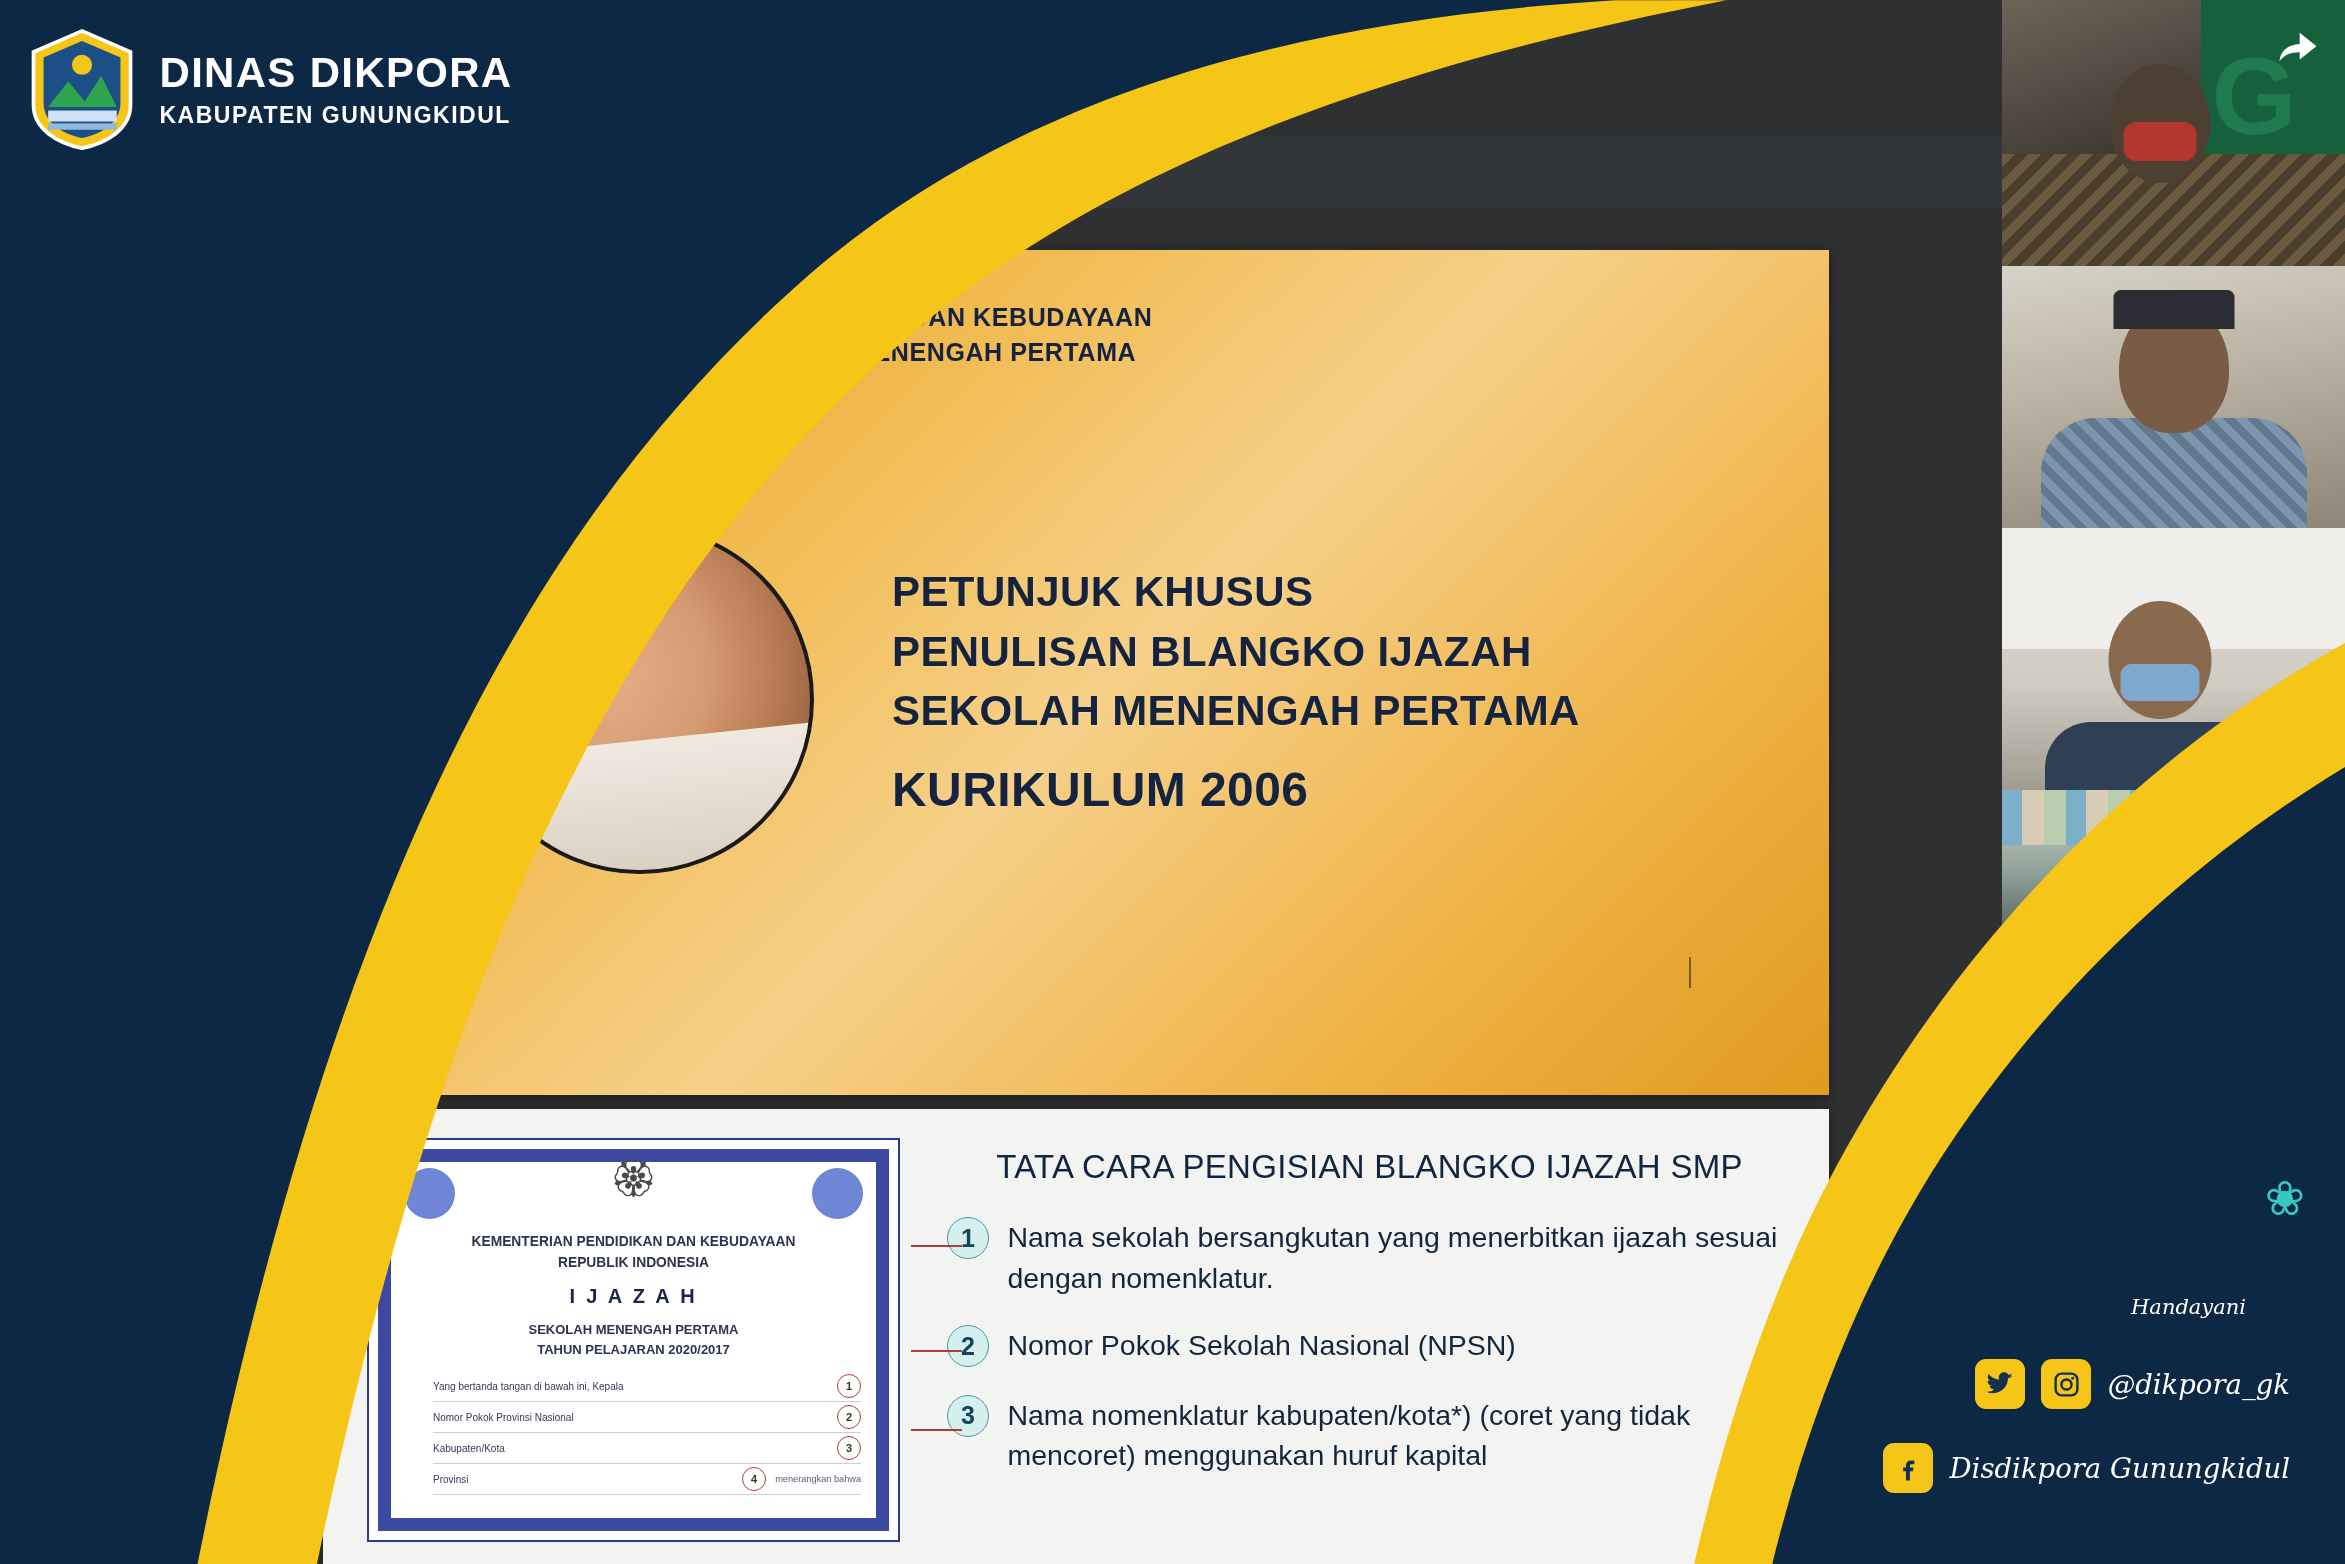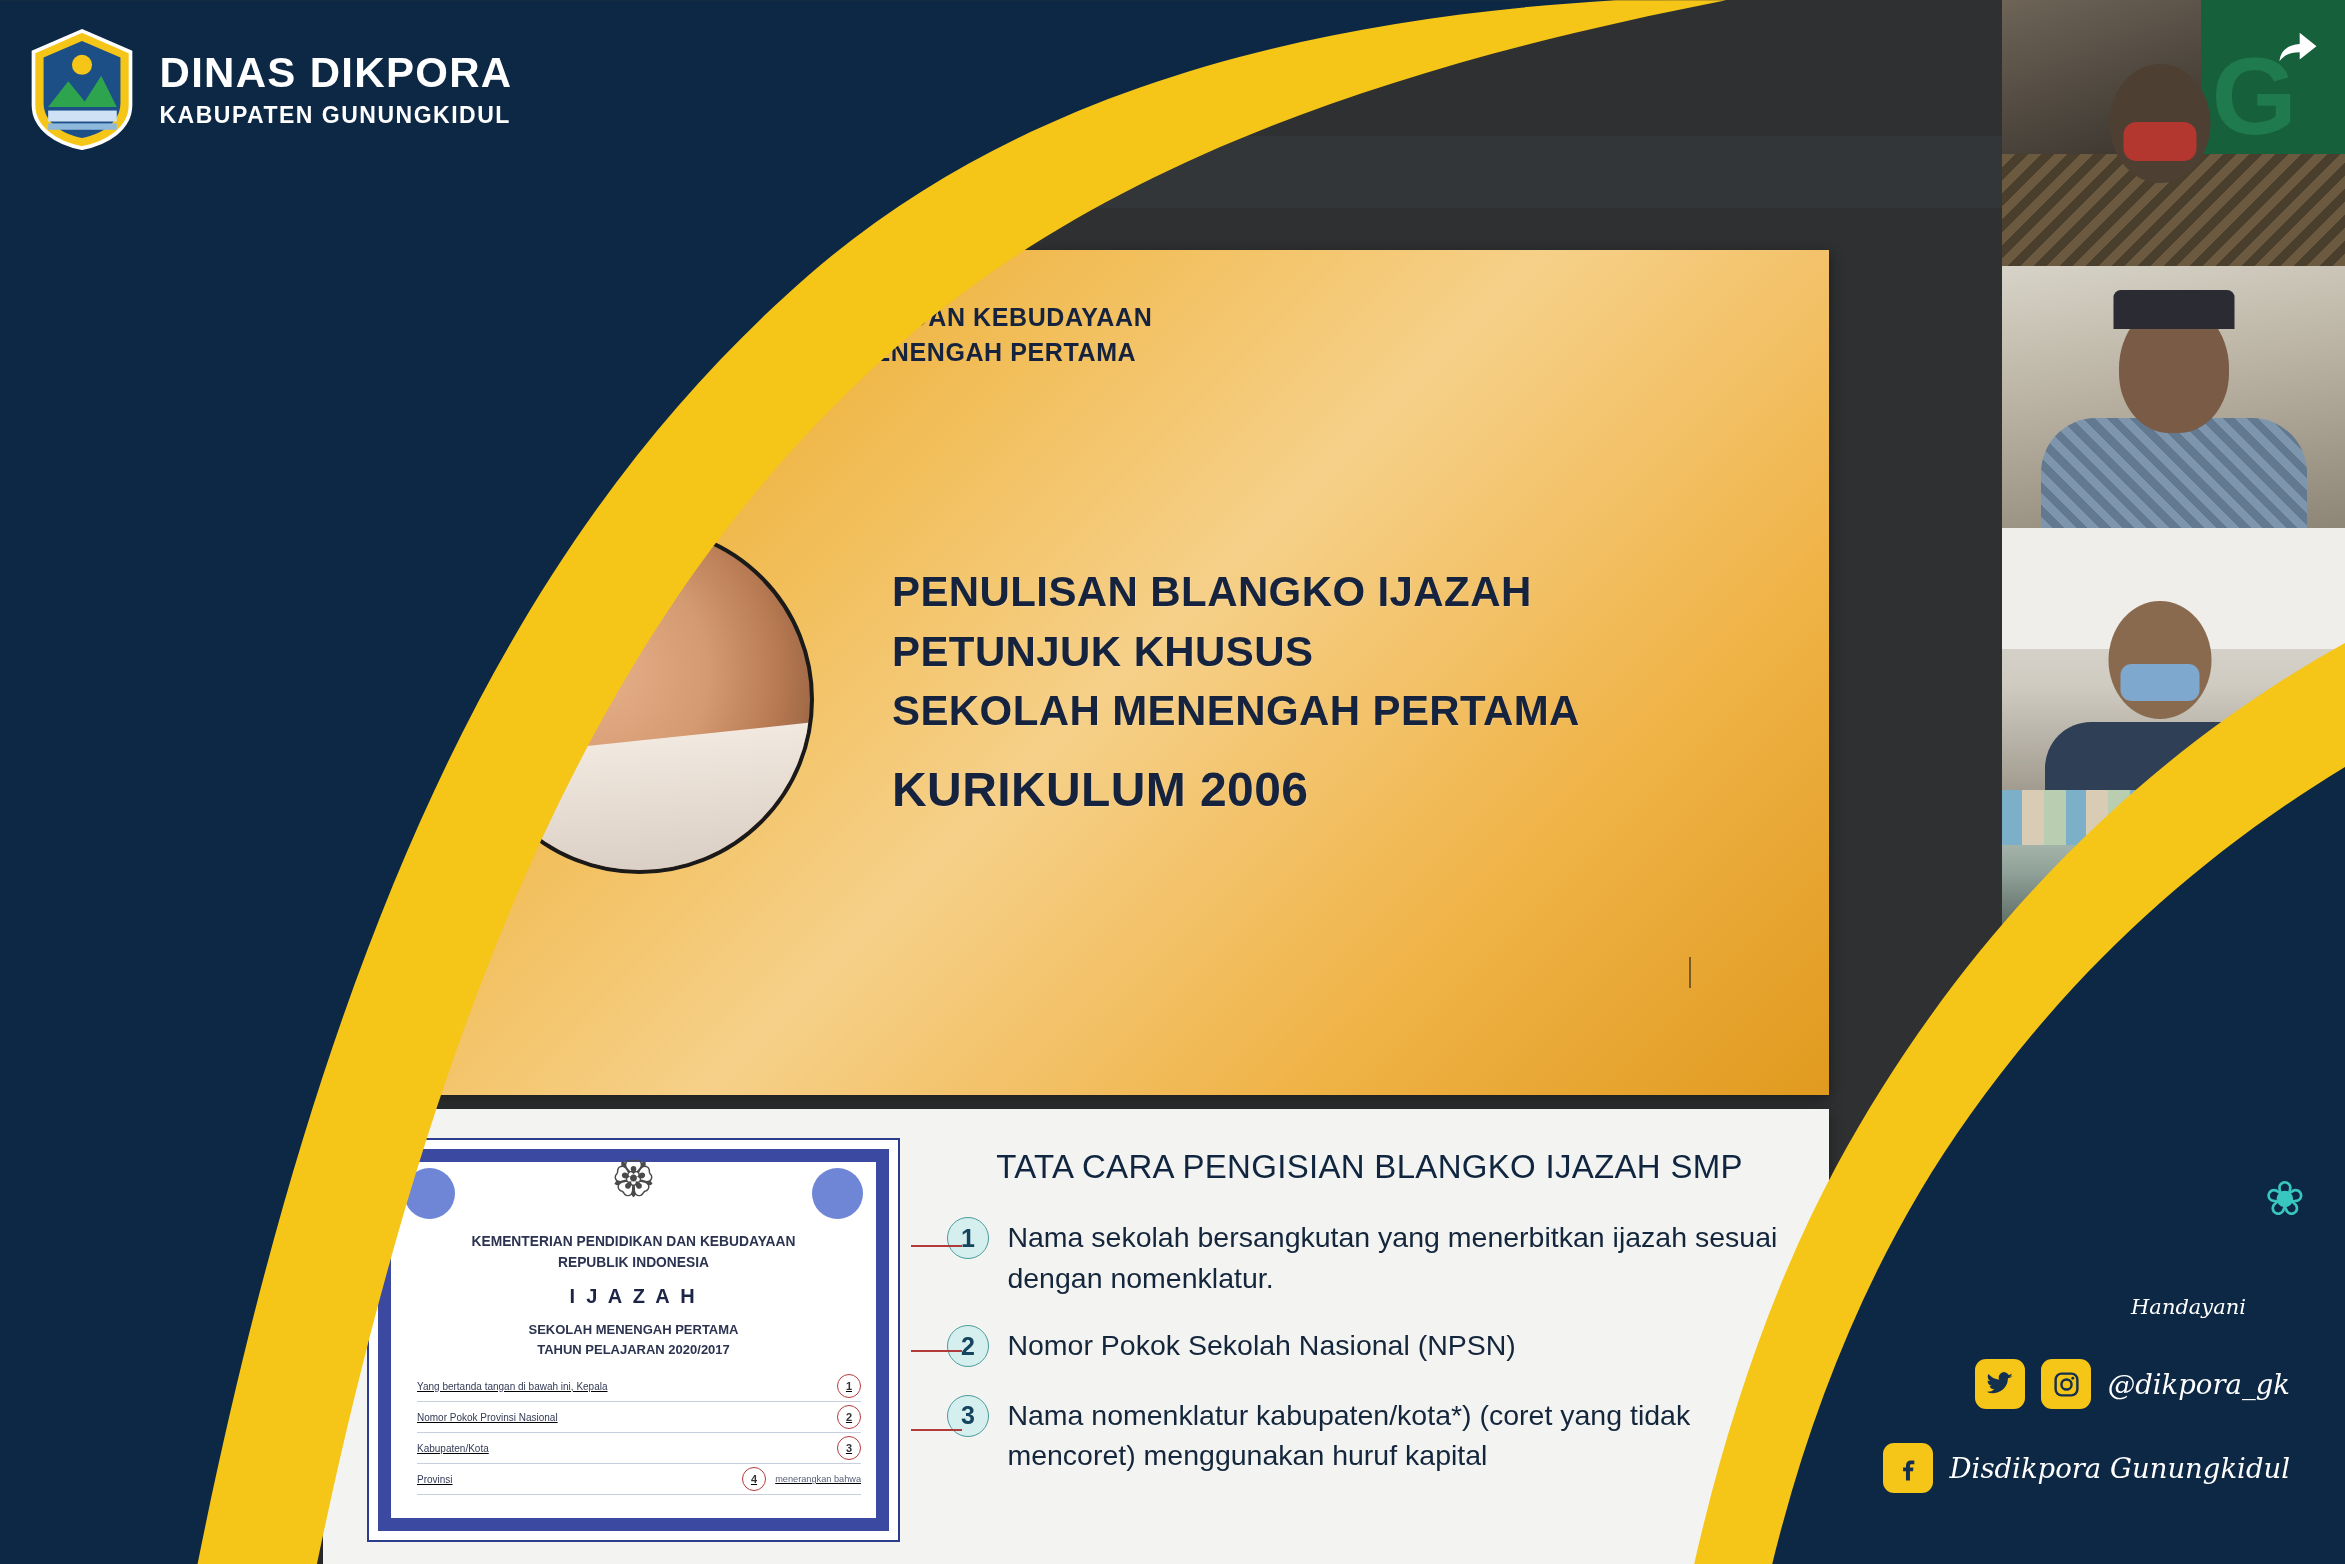--- a/index.html
+++ b/index.html
@@ -246,21 +246,21 @@
     position: absolute;
     left: 0; right: 0; top: 180px;
     text-align: center;
     color: #2b3350;
     font-size: 13px;
     font-weight: bold;
     line-height: 1.5;
   }
   .ij-rows {
     position: absolute;
-    left: 48px; right: 37px; top: 231px; text-decoration: underline;
+    left: 64px; right: 37px; top: 231px;
   }
   .ij-row {
     display: flex;
     align-items: center;
     font-size: 10px;
     color: #333b55;
     border-bottom: 0.9px solid #c9cede;
     height: 31px;
     gap: 9.2px;
   }
@@ -520,22 +520,22 @@
           <div class="head-l3">ditsmp.kemdikbud.go.id</div>
         </div>
       </div>
 
       <div id="slide-photo">
         <div class="paper"></div>
         <div class="pen"></div>
       </div>
 
       <div id="slide-title">
+        <div>PETUNJUK KHUSUS</div>
         <div>PENULISAN BLANGKO IJAZAH</div>
-        <div>PETUNJUK KHUSUS</div>
         <div>SEKOLAH MENENGAH PERTAMA</div>
         <div class="big">KURIKULUM 2006</div>
       </div>
       <div id="text-caret"></div>
     </div>
 
     <div id="slide2">
 
       <div id="ijazah-card">
         <div class="border-deco"></div>

